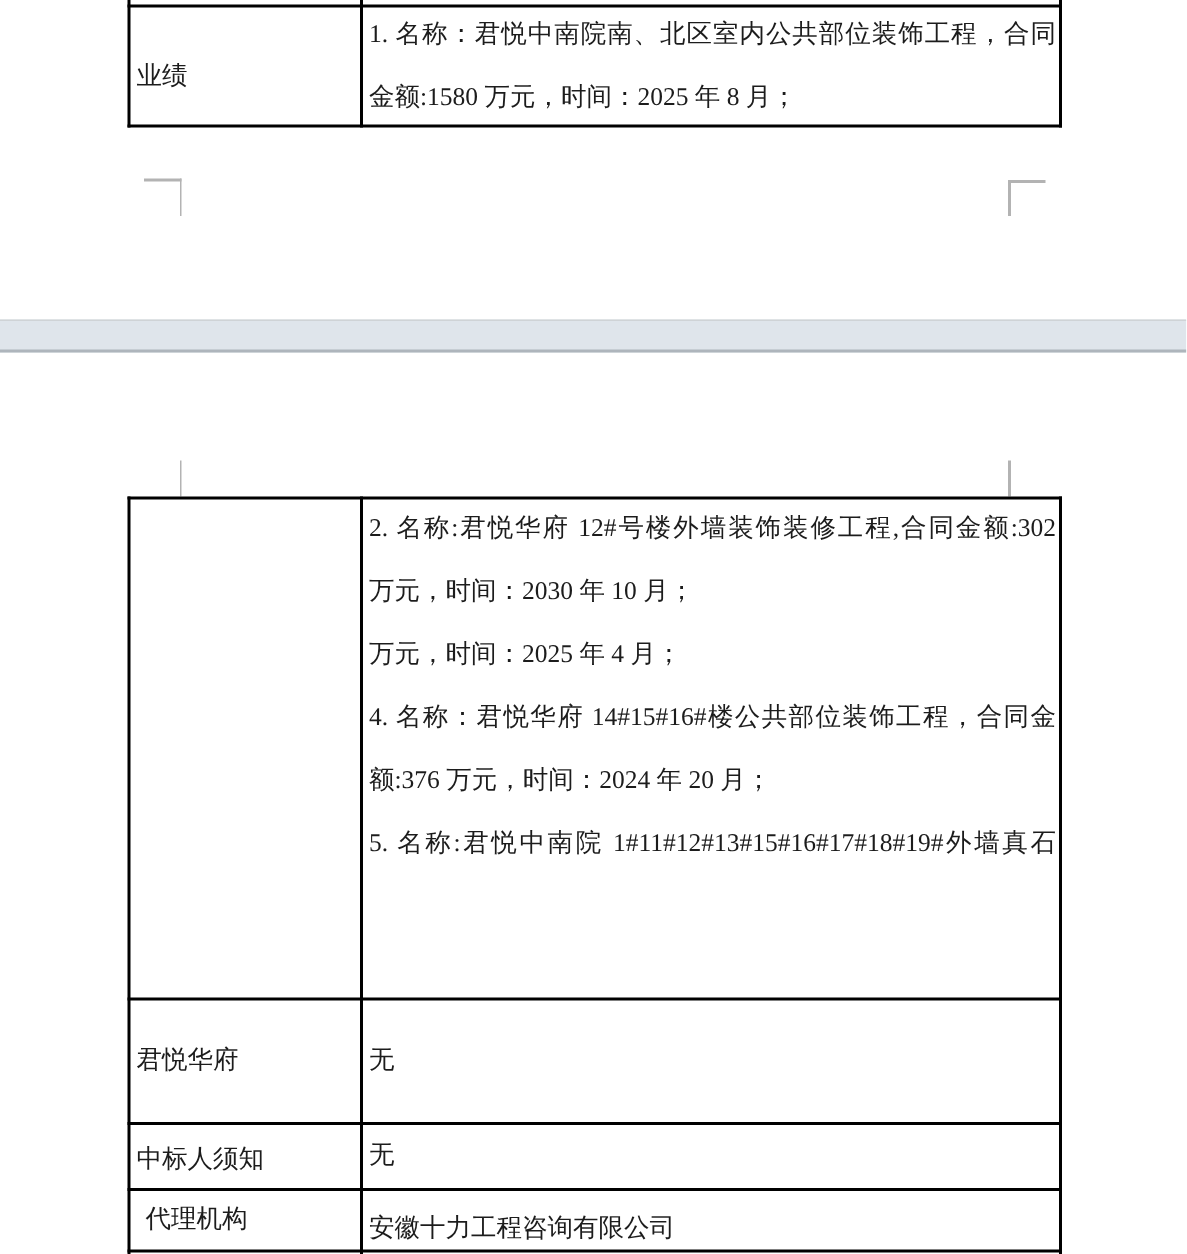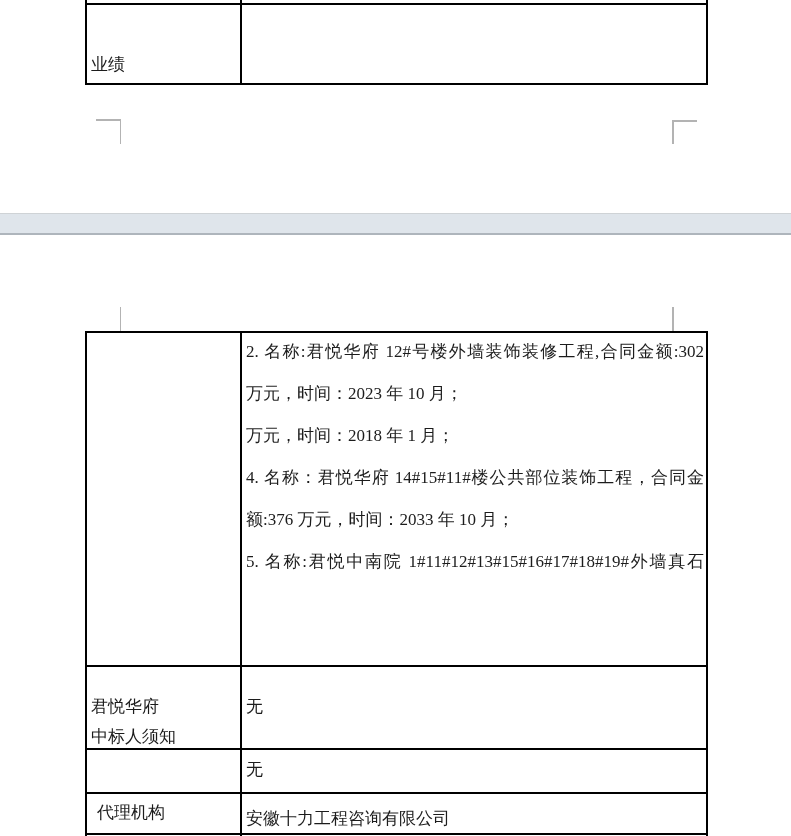--- a/index.html
+++ b/index.html
@@ -37,55 +37,59 @@
   <div class="mark" style="left:119.5px;top:119px;width:1.5px;height:25px;"></div>
   <div class="mark" style="left:672px;top:120px;width:25px;height:1.5px;"></div>
   <div class="mark" style="left:672px;top:120px;width:1.5px;height:24px;"></div>
 
   <div class="vline" style="left:85px;top:0;height:85px;"></div>
   <div class="vline" style="left:240px;top:0;height:85px;"></div>
   <div class="vline" style="left:706px;top:0;height:85px;"></div>
   <div class="hline" style="left:85px;top:3px;width:623px;"></div>
   <div class="hline" style="left:85px;top:83px;width:623px;"></div>
 
-  <div class="cell label-cell" style="left:85px;top:19px;width:153px;height:92px;">
+  <div class="cell label-cell" style="left:85px;top:5px;width:153px;height:92px;">
     <div class="line">业绩</div>
+  </div>
+  <div class="cell" style="left:246px;top:2px;width:458px;height:81px;">
+    <div class="line fill">1. 名称：君悦中南院南、北区室内公共部位装饰工程，合同</div>
+    <div class="line">金额:1580 万元，时间：2025 年 8 月；</div>
   </div>
 
   <div class="gap-band"></div>
 
   <div class="mark" style="left:119.5px;top:307px;width:1.5px;height:24px;"></div>
   <div class="mark" style="left:672px;top:307px;width:1.5px;height:24px;"></div>
 
   <div class="vline" style="left:85px;top:331px;height:505px;"></div>
   <div class="vline" style="left:240px;top:331px;height:505px;"></div>
   <div class="vline" style="left:706px;top:331px;height:505px;"></div>
   <div class="hline" style="left:85px;top:331px;width:623px;"></div>
   <div class="hline" style="left:85px;top:665px;width:623px;"></div>
   <div class="hline" style="left:85px;top:748px;width:623px;"></div>
   <div class="hline" style="left:85px;top:792px;width:623px;"></div>
   <div class="hline" style="left:85px;top:833px;width:623px;"></div>
 
   <div class="cell" style="left:246px;top:331px;width:458px;height:334px;">
     <div class="line fill">2. 名称:君悦华府 12#号楼外墙装饰装修工程,合同金额:302</div>
-    <div class="line">万元，时间：2023 年 10 月；</div>
-    <div class="line">万元，时间：2018 年 1 月；</div>
-    <div class="line fill">4. 名称：君悦华府 14#15#11#楼公共部位装饰工程，合同金</div>
-    <div class="line">额:376 万元，时间：2033 年 10 月；</div>
+    <div class="line">万元，时间：2030 年 10 月；</div>
+    <div class="line">万元，时间：2025 年 4 月；</div>
+    <div class="line fill">4. 名称：君悦华府 14#15#16#楼公共部位装饰工程，合同金</div>
+    <div class="line">额:376 万元，时间：2024 年 20 月；</div>
     <div class="line fill">5. 名称:君悦中南院 1#11#12#13#15#16#17#18#19#外墙真石</div>
   </div>
 
   <div class="cell label-cell" style="left:85px;top:665px;width:153px;height:83px;">
     <div class="line">君悦华府</div>
   </div>
   <div class="cell label-cell" style="left:246px;top:665px;width:458px;height:83px;padding-left:0;">
     <div class="line">无</div>
   </div>
 
-  <div class="cell label-cell" style="left:85px;top:716px;width:153px;height:40px;">
+  <div class="cell label-cell" style="left:85px;top:752px;width:153px;height:40px;">
     <div class="line">中标人须知</div>
   </div>
   <div class="cell label-cell" style="left:246px;top:748px;width:458px;height:44px;padding-left:0;">
     <div class="line">无</div>
   </div>
 
   <div class="cell label-cell" style="left:85px;top:792px;width:153px;height:41px;padding-left:12px;">
     <div class="line">代理机构</div>
   </div>
   <div class="cell label-cell" style="left:246px;top:792px;width:458px;height:54px;padding-left:0;">

